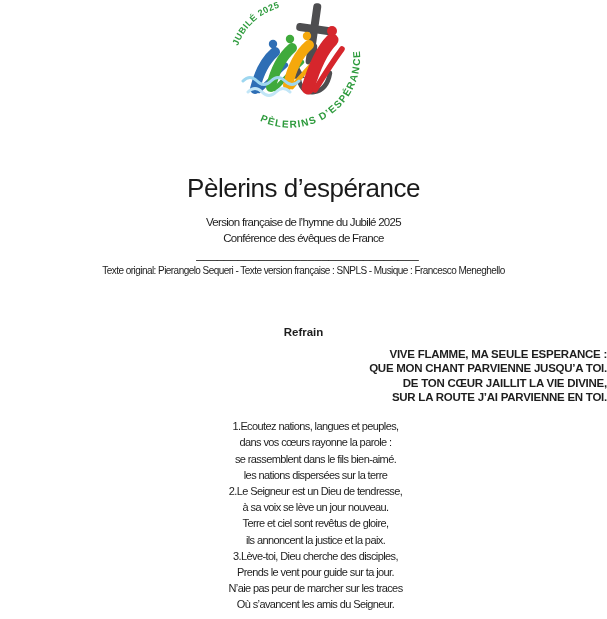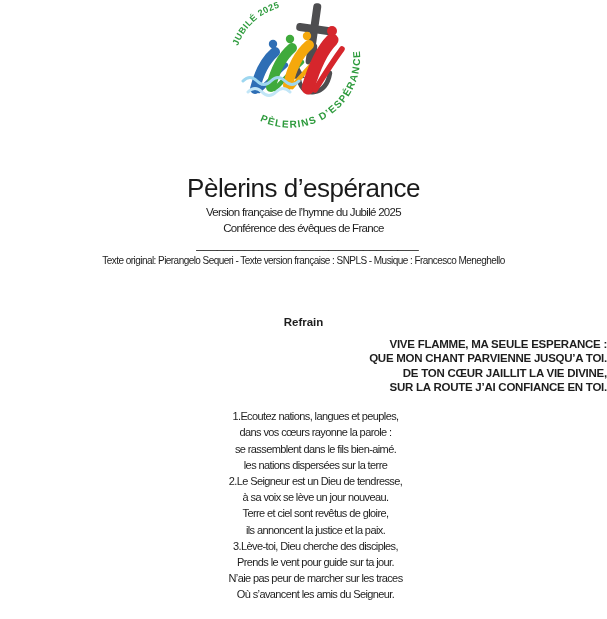--- a/index.html
+++ b/index.html
@@ -5,21 +5,21 @@
   html,body { margin:0; padding:0; }
   body {
     width:607px; height:619px; overflow:hidden;
     background:#ffffff; color:#1e1e1e;
     font-family:"Liberation Sans", sans-serif;
   }
   .page { width:607px; height:619px; text-align:center; }
   .logo { display:block; margin:2px auto 0; transform:translateX(6px); }
   .title { font-size:26px; line-height:31px; margin-top:37px; letter-spacing:-0.5px; color:#1a1a1a; font-weight:400; }
   .subtitle { font-size:11.5px; line-height:16px; letter-spacing:-0.7px; }
-  .subtitle.first { }
+  .subtitle.first { margin-top:10px; }
   .sep { font-size:12.5px; line-height:12px; margin-top:2px; color:#1a1a1a;margin-left:8px; }
   .credits { font-size:10px; line-height:13px; letter-spacing:-0.55px; margin-top:4px; }
   .refrain-heading { font-size:11.5px; font-weight:700; line-height:14px; margin-top:48px; }
   .refrain { margin-top:8px;text-align:right; }
   .refrain-line { font-size:11.5px; font-weight:700; line-height:14.3px; letter-spacing:-0.25px; }
   .verse { }
   .verse.first { margin-top:14px; }
   .verse-line { font-size:11px; line-height:16.2px; letter-spacing:-0.6px;padding-left:24px; }
 </style>
 </head>
@@ -85,21 +85,21 @@
   <div class="sep">________________________________</div>
 
   <div class="credits">Texte original: Pierangelo Sequeri - Texte version française : SNPLS - Musique : Francesco Meneghello</div>
 
   <div class="refrain-heading">Refrain</div>
 
   <div class="refrain">
     <div class="refrain-line">VIVE FLAMME, MA SEULE ESPERANCE :</div>
     <div class="refrain-line">QUE MON CHANT PARVIENNE JUSQU’A TOI.</div>
     <div class="refrain-line">DE TON CŒUR JAILLIT LA VIE DIVINE,</div>
-    <div class="refrain-line">SUR LA ROUTE J’AI CONFIANCE EN TOI.</div>
+    <div class="refrain-line">SUR LA ROUTE J’AI PARVIENNE EN TOI.</div>
   </div>
 
   <div class="verse first">
     <div class="verse-line">1.Ecoutez nations, langues et peuples,</div>
     <div class="verse-line">dans vos cœurs rayonne la parole :</div>
     <div class="verse-line">se rassemblent dans le fils bien-aimé.</div>
     <div class="verse-line">les nations dispersées sur la terre</div>
   </div>
 
   <div class="verse">

